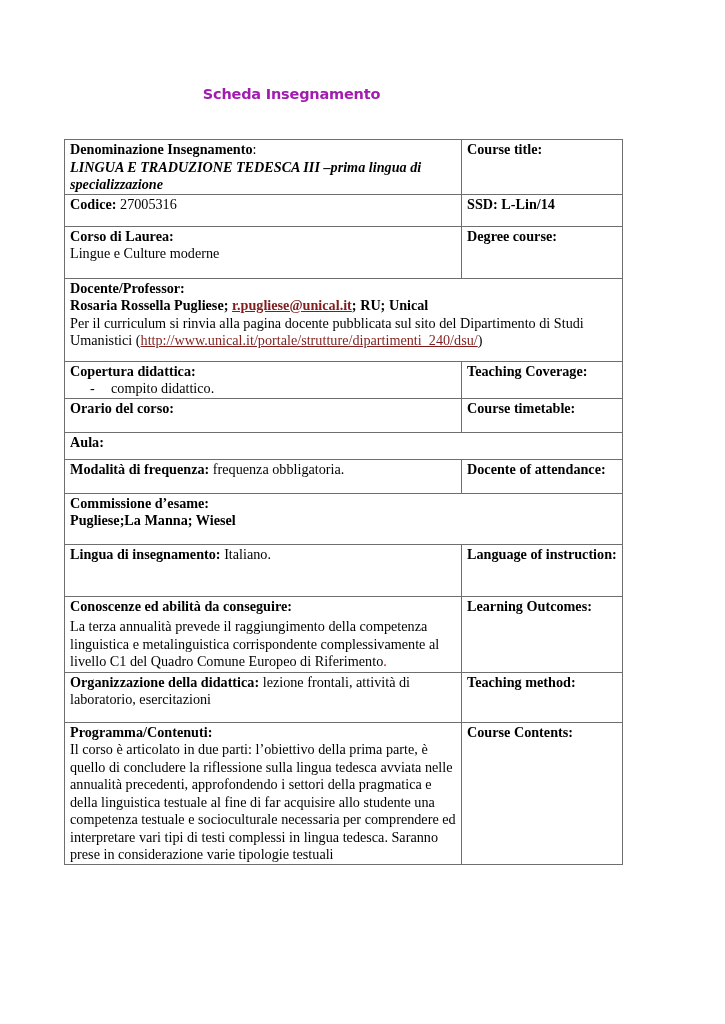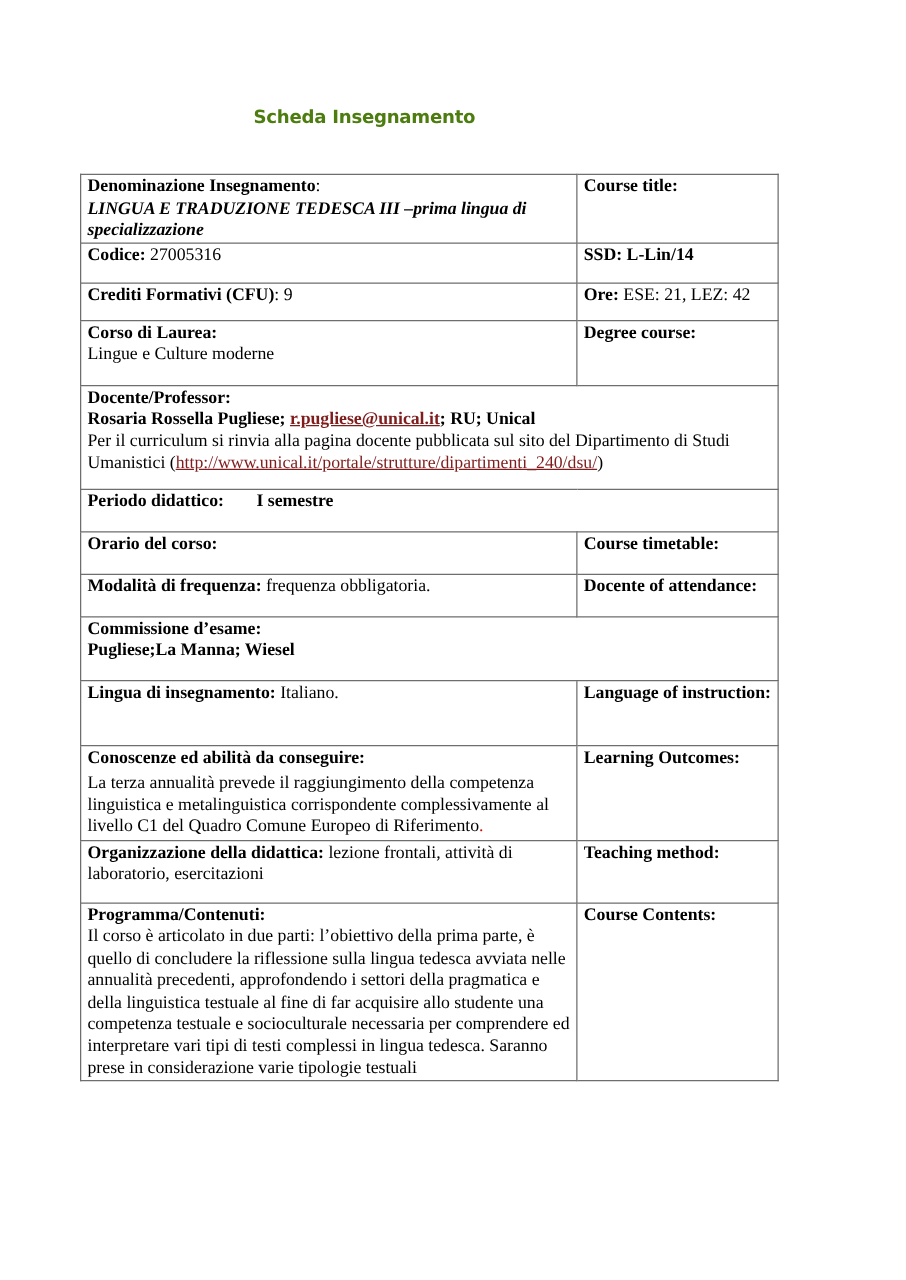--- a/index.html
+++ b/index.html
@@ -1,19 +1,19 @@
 <!DOCTYPE html>
 <html><head>
 <meta charset="utf-8">
 <style>
   html, body { margin: 0; padding: 0; background: #ffffff; }
   body { width: 725px; height: 1024px; position: relative; overflow: hidden; }
   .title {
     position: absolute; left: 0; top: 86px; width: 583px; text-align: center;
-    font-family: "DejaVu Sans", sans-serif; font-weight: bold; font-size: 14.5px; color: #4d7c0f;
+    font-family: "DejaVu Sans", sans-serif; font-weight: bold; font-size: 14.5px; color: #a21caf;
     letter-spacing: -0.2px;
   }
   table.sheet {
     position: absolute; left: 64px; top: 139px; width: 558px;
     border-collapse: collapse; table-layout: fixed;
     font-family: "Liberation Serif", serif; font-size: 14.2px; line-height: 17.5px; color: #000;
   }
   table.sheet td {
     border: 1px solid #6e6e6e; vertical-align: top; padding: 1px 5px 0 5px;
     overflow: hidden;
@@ -53,64 +53,65 @@
 
   <tr style="height:32px;">
     <td>
       <span class="b">Codice:</span><span> 27005316</span>
     </td>
     <td>
       <span class="b">SSD: L-Lin/14</span>
     </td>
   </tr>
 
-  <tr style="height:30px;">
-    <td>
-      <span class="b">Crediti Formativi (CFU)</span><span>: 9</span>
-    </td>
-    <td>
-      <span class="b">Ore:</span><span> ESE: 21, LEZ: 42</span>
-    </td>
-  </tr>
 
 
   <tr style="height:52px;">
     <td>
       <span class="b">Corso di Laurea:</span><br>
       <span>Lingue e Culture moderne</span>
     </td>
     <td>
       <span class="b">Degree course:</span>
     </td>
   </tr>
 
   <tr style="height:83px;">
     <td colspan="2">
       <span class="b">Docente/Professor:</span><br>
       <span class="b">Rosaria Rossella Pugliese; </span><a class="lnk b" href="#">r.pugliese@unical.it</a><span class="b">; RU; Unical</span><br>
       <span>Per il curriculum si rinvia alla pagina docente pubblicata sul sito del Dipartimento di Studi Umanistici (</span><a class="lnk" href="#">http://www.unical.it/portale/strutture/dipartimenti_240/dsu/</a><span>)</span>
     </td>
   </tr>
 
-
-  <tr style="height:34px;">
-    <td colspan="2">
-      <span class="b">Periodo didattico:</span><span class="tab"></span><span class="b">I semestre</span>
+  <tr style="height:35px;">
+    <td>
+      <span class="b">Copertura didattica:</span><br>
+      <div class="bullet"><span class="dash">-</span><span>compito didattico.</span></div>
+    </td>
+    <td>
+      <span class="b">Teaching Coverage:</span>
     </td>
   </tr>
+
 
   <tr style="height:34px;margin-left:16px;">
     <td>
       <span class="b">Orario del corso:</span>
     </td>
     <td>
       <span class="b">Course timetable:</span>
     </td>
   </tr>
 
+  <tr style="height:27px;">
+    <td colspan="2">
+      <span class="b">Aula:</span>
+    </td>
+  </tr>
 
   <tr style="height:34px;">
     <td>
       <span class="b">Modalità di frequenza:</span><span> frequenza obbligatoria.</span>
     </td>
     <td>
       <span class="b">Docente of attendance:</span>
     </td>
   </tr>
 

